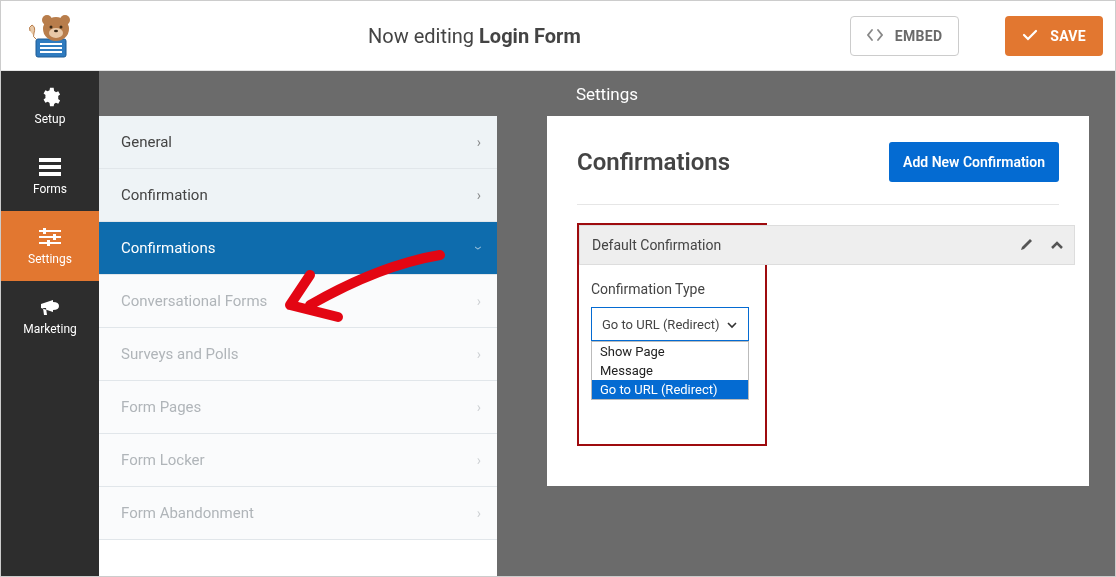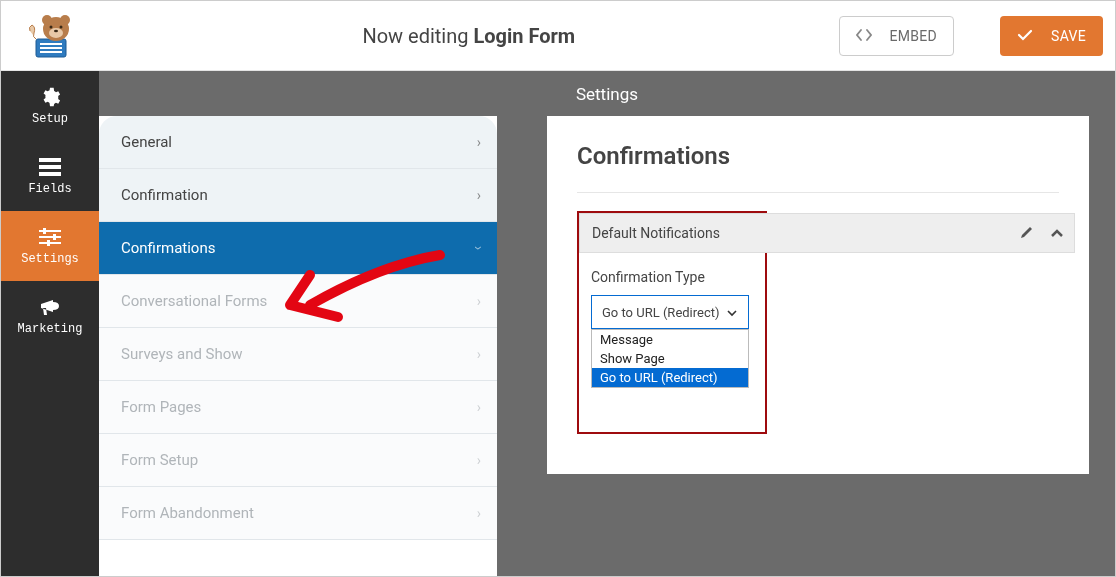--- a/index.html
+++ b/index.html
@@ -12,44 +12,44 @@
       border-bottom: 1px solid #e4e4e4;
       background: #fff;
       padding: 0 12px 0 0;
     }
     .logo-wrap { width: 98px; display: flex; align-items: center; justify-content: center; }
     .title-wrap { flex: 1; text-align: center; font-size: 20px; color: #444; }
     .title-wrap .prefix { font-weight: 400; }
     .title-wrap .formname { font-weight: 700; }
     .top-actions { display: flex; gap: 10px; }
     .btn {
-      height: 40px; padding: 0 16px; border-radius: 4px; font-size: 14px; font-weight: 400;
-      display: inline-flex; align-items: center; gap: 18px; cursor: pointer; border: 1px solid transparent;
+      height: 40px; padding: 0 16px; border-radius: 4px; font-size: 14px; font-weight: 700;
+      display: inline-flex; align-items: center; gap: 12px; cursor: pointer; border: 1px solid transparent;
       letter-spacing: 0.3px;
     }
     .btn-light { background: #fff; border-color: #ccc; color: #6a6a6a; }
     .btn-primary { background: #e27730; color: #fff; margin-left: 36px; }
     
     .body-row { display: flex; height: calc(577px - 70px); }
     
     .leftnav { width: 98px; background: #2d2d2d; display: flex; flex-direction: column; }
     .nav-item {
       height: 70px; display: flex; flex-direction: column; align-items: center; justify-content: center;
       color: #fff; cursor: pointer; gap: 4px;
     }
     .nav-item.active { background: #e27730; }
     .nav-item .nav-icon { width: 22px; height: 22px; display:flex; align-items:center; justify-content:center;}
-    .nav-item .nav-label { font-size: 12px; font-family: Liberation Mono, monospace; }
+    .nav-item .nav-label { font-size: 12px; }
     
     .mid-col { width: 398px; display: flex; flex-direction: column; background: #fff; }
     .mid-header {
       height: 45px; background: #6b6b6b; color: #fff; font-size: 17px;
       display: flex; align-items: center; justify-content: center; font-weight:400;
     }
-    .mid-list { flex: 1; overflow-y: auto; border-radius: 18px; }
+    .mid-list { flex: 1; overflow-y: auto; }
     .mid-item {
       height: 53px; display: flex; align-items: center; justify-content: space-between;
       padding: 0 16px 0 22px; font-size: 15px; color: #444; background: #eef3f6;
       border-bottom: 1px solid #e1e6ea; cursor: pointer;
     }
     .mid-item.active { background: #0e6cad; color: #fff; }
     .mid-item.muted { color: #b0b5b9; background: #fafbfc; gap: 19px; }
     .mid-item .chev { opacity: 0.6; font-size: 14px; }
     
     .right-col { flex: 1; background: #6b6b6b; padding: 45px 26px 0 50px; }
@@ -139,21 +139,21 @@
       <span class="nav-label">Setup</span>
     </div>
     <div class="nav-item">
       <span class="nav-icon">
         <svg width="22" height="18" viewBox="0 0 22 18" fill="#fff">
             <rect x="0" y="0" width="22" height="4"></rect>
             <rect x="0" y="7" width="22" height="4"></rect>
             <rect x="0" y="14" width="22" height="4"></rect>
           </svg>
       </span>
-      <span class="nav-label">Fields</span>
+      <span class="nav-label">Forms</span>
     </div>
     <div class="nav-item active">
       <span class="nav-icon">
         <svg width="22" height="18" viewBox="0 0 22 18" fill="#fff">
             <rect x="0" y="2" width="22" height="2"></rect>
             <rect x="4" y="0" width="3" height="6"></rect>
             <rect x="0" y="8" width="22" height="2"></rect>
             <rect x="14" y="6" width="3" height="6"></rect>
             <rect x="0" y="14" width="22" height="2"></rect>
             <rect x="8" y="12" width="3" height="6"></rect>
@@ -184,68 +184,69 @@
       </div>
       <div class="mid-item active">
         <span>Confirmations</span>
         <span class="chev" style="transform:rotate(90deg);display:inline-block;">›</span>
       </div>
       <div class="mid-item muted">
         <span>Conversational Forms</span>
         <span class="chev">›</span>
       </div>
       <div class="mid-item muted">
-        <span>Surveys and Show</span>
+        <span>Surveys and Polls</span>
         <span class="chev">›</span>
       </div>
       <div class="mid-item muted">
         <span>Form Pages</span>
         <span class="chev">›</span>
       </div>
       <div class="mid-item muted">
-        <span>Form Setup</span>
+        <span>Form Locker</span>
         <span class="chev">›</span>
       </div>
       <div class="mid-item muted">
         <span>Form Abandonment</span>
         <span class="chev">›</span>
       </div>
     </div>
   </div>
 
   <div class="right-col">
     <div class="card">
       <div class="card-head">
         <div class="card-title">Confirmations</div>
+        <div class="btn-blue">Add New Confirmation</div>
       </div>
       <hr class="divider">
 
       <div class="redbox">
         <div class="conf-header">
-          <span>Default Notifications</span>
+          <span>Default Confirmation</span>
           <div class="tools">
             <span><svg width="14" height="14" viewBox="0 0 14 14">
                   <path d="M1 13 L2 10 L10 2 L12 4 L4 12 Z M9 3 L11 5" fill="#555"></path>
                 </svg></span>
             <span><svg width="14" height="10" viewBox="0 0 14 10">
                   <path d="M2 8 L7 3 L12 8" stroke="#555" stroke-width="2.5" fill="none"></path>
                 </svg></span>
           </div>
         </div>
         <div class="conf-body">
           <span class="field-label">Confirmation Type</span>
           <div class="select-box">
             <span>Go to URL (Redirect)</span>
             <span><svg width="12" height="8" viewBox="0 0 12 8">
                   <path d="M2 2 L6 6 L10 2" stroke="#333" stroke-width="1.6" fill="none"></path>
                 </svg></span>
           </div>
           <div class="dropdown-list">
+            <div class="opt">Show Page</div>
             <div class="opt">Message</div>
-            <div class="opt">Show Page</div>
             <div class="opt sel">Go to URL (Redirect)</div>
           </div>
           <div class="url-input">
             <span>http://mytestsite.com</span>
           </div>
         </div>
       </div>
     </div>
   </div>
 </div>

